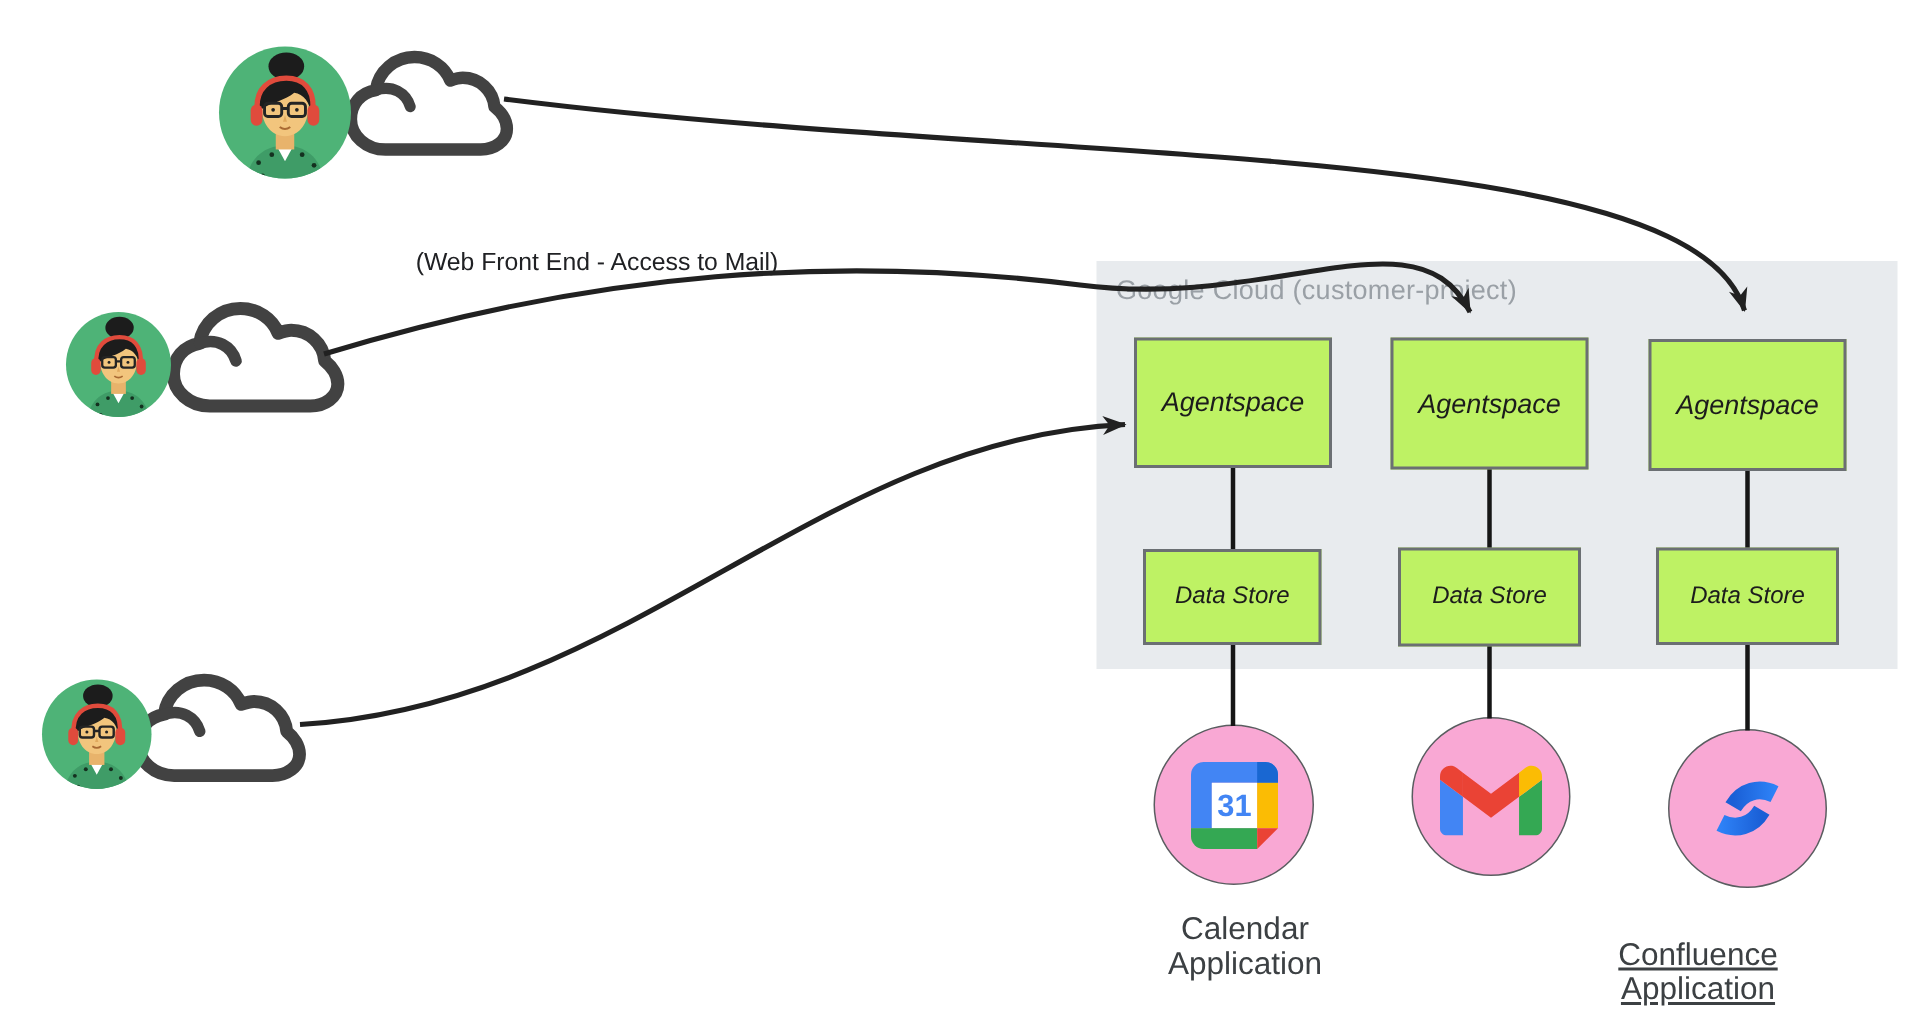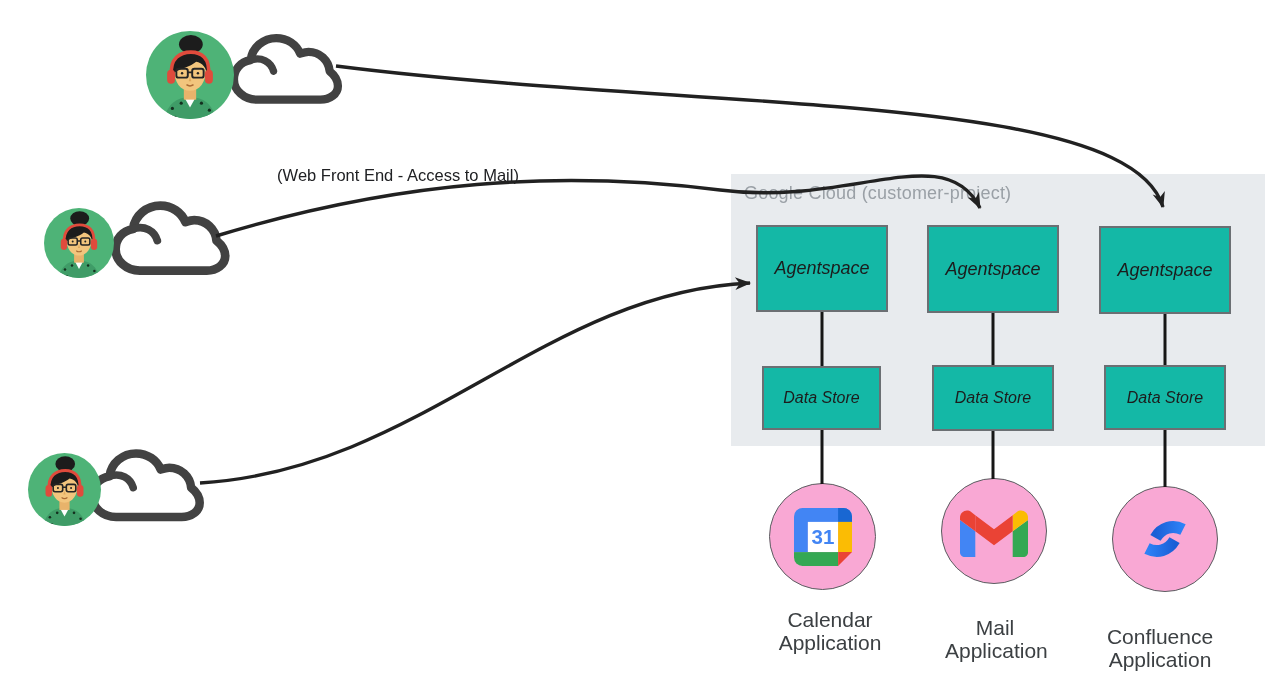--- a/index.html
+++ b/index.html
@@ -7,41 +7,41 @@
           font-family:"Liberation Sans",sans-serif;color:#202124;}
   
   .gcp{position:absolute;left:731px;top:174px;width:534px;height:272px;background:#e8ebee;}
   .gcp-label{position:absolute;left:13px;top:9px;font-size:18px;letter-spacing:.2px;color:#9aa0a6;white-space:nowrap;}
   
   .req{position:absolute;width:460px;text-align:center;font-size:16.5px;line-height:33px;color:#202124;}
   #req-1{left:778px;top:42px;}
   #req-2{left:168px;top:159px;}
   #req-3{left:105px;top:537px;}
   
-  .box{position:absolute;background:#14b8a6;border:2px solid #6b6f73;box-sizing:border-box;
+  .box{position:absolute;background:#bef264;border:2px solid #6b6f73;box-sizing:border-box;
        display:flex;align-items:center;justify-content:center;color:#1c1c1c;}
   .agent{font-style:italic;font-size:18px;}
   .ds{font-size:16px;font-style:italic;}
   #agent-1{left:756px;top:225px;width:132px;height:87px;}
   #agent-2{left:927px;top:225px;width:132px;height:88px;}
   #agent-3{left:1099px;top:226px;width:132px;height:88px;}
   #ds-1{left:762px;top:366px;width:119px;height:64px;}
   #ds-2{left:932px;top:365px;width:122px;height:66px;}
   #ds-3{left:1104px;top:365px;width:122px;height:65px;}
   
   .appcircle{position:absolute;background:#f9a8d4;border:1.5px solid #5a5d60;border-radius:50%;
              box-sizing:border-box;display:flex;align-items:center;justify-content:center;}
   #app-1{left:769px;top:483px;width:107px;height:107px;}
   #app-2{left:941px;top:478px;width:106px;height:106px;}
   #app-3{left:1112px;top:486px;width:106px;height:106px;}
   
   .applabel{position:absolute;text-align:center;font-size:21px;line-height:23px;color:#3c4043;}
   #applabel-1{left:770px;top:608px;width:120px;}
   #applabel-2{left:945px;top:616px;width:100px;}
-  #applabel-3{left:1100px;top:625px;width:120px;}
+  #applabel-3{left:1072px;top:625px;width:120px;text-decoration:underline;}
   
   #overlay{position:absolute;left:0;top:0;z-index:5;pointer-events:none;}
   .arrow{fill:none;stroke:#212121;stroke-width:3.4px;}
   .connector{stroke:#161616;stroke-width:3px;}
 </style>
 </head>
 <body>
 
 <div id="canvas">
 
@@ -99,21 +99,20 @@
           <stop offset="0" stop-color="#1a5fd6"></stop>
             <stop offset="1" stop-color="#2e82f7"></stop>
         </linearGradient>
       </defs>
       <path d="M15.5 23 C 21 13.5 31 11 40 15.5" fill="none" stroke="url(#cfg1)" stroke-width="10.5"></path>
       <path d="M32.5 25 C 27 34.5 17 37 8 32.5" fill="none" stroke="url(#cfg2)" stroke-width="10.5"></path>
     </svg>
   </div>
 
   <div class="applabel" id="applabel-1">Calendar Application</div>
-  <div class="applabel" id="applabel-2">Mail Application</div>
   <div class="applabel" id="applabel-3">Confluence Application</div>
 
   <svg id="overlay" width="1282" height="678" viewBox="0 0 1282 678">
     <defs>
       <marker id="ah" viewBox="0 0 16 13" markerWidth="17" markerHeight="14" refX="14.5" refY="6.5" orient="auto" markerUnits="userSpaceOnUse">
         <path d="M0.5 0.5 L15.5 6.5 L0.5 12.5 L4.8 6.5 Z" fill="#212121"></path>
       </marker>
 
       <g id="cloud-def">
         <path d="M38 79 C 24 79 13 69 13 57 C 13 46 20 38 31 36 C 33 22 45 12 59 12 C 71 12 81 19 85 29 C 88 28 91 27 94 27 C 106 27 116 36 117 48 C 122 52 126 58 126 64 C 126 73 117 79 107 79 Z" fill="#ffffff" stroke="#424242" stroke-width="9" stroke-linejoin="round"></path>

